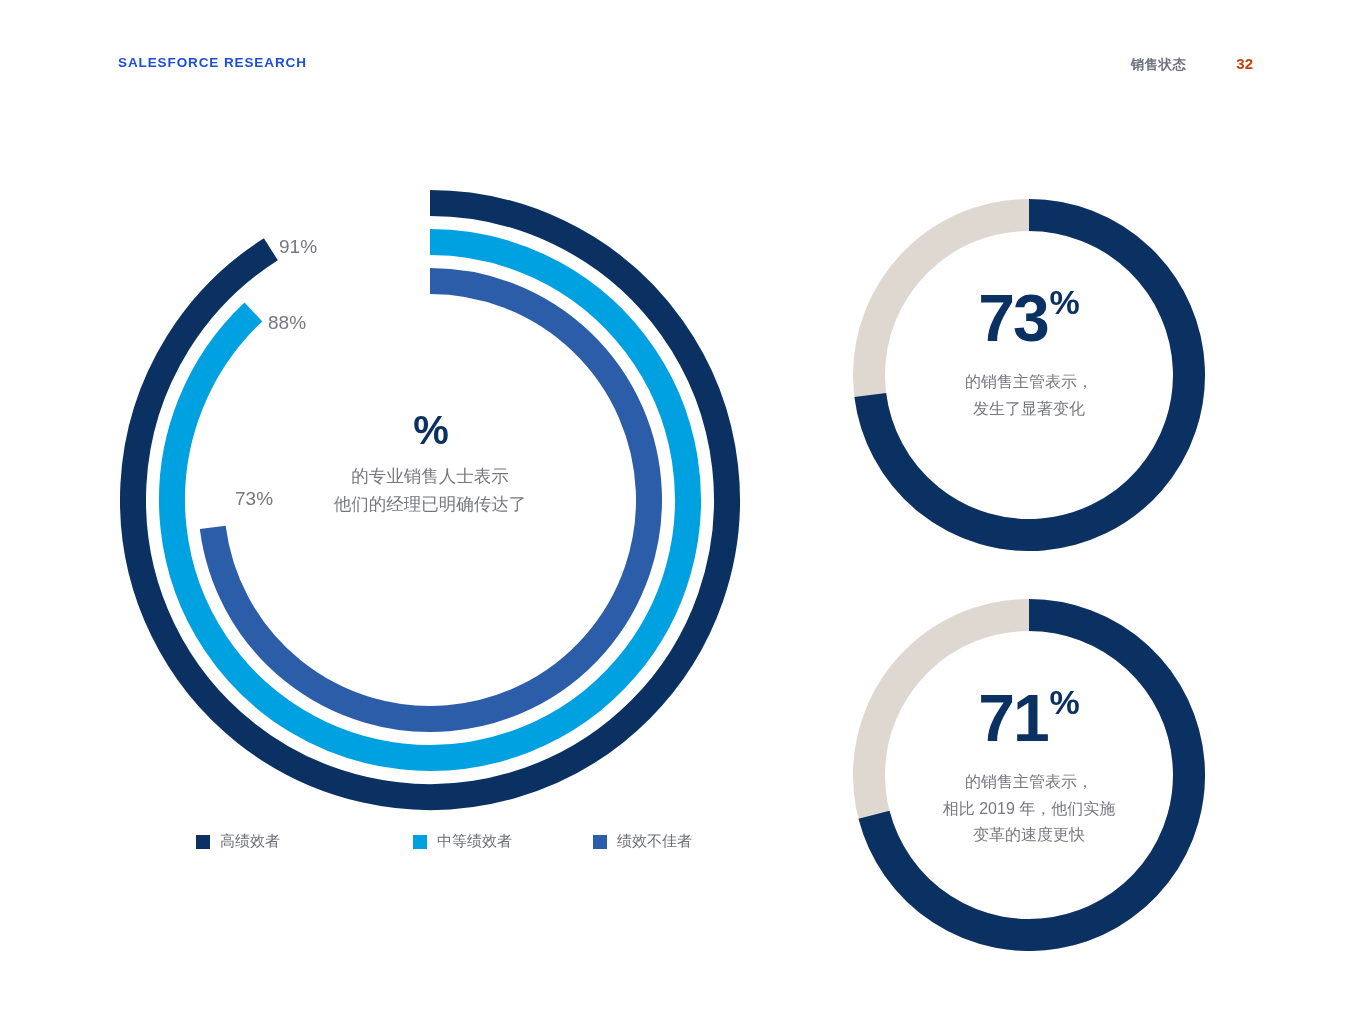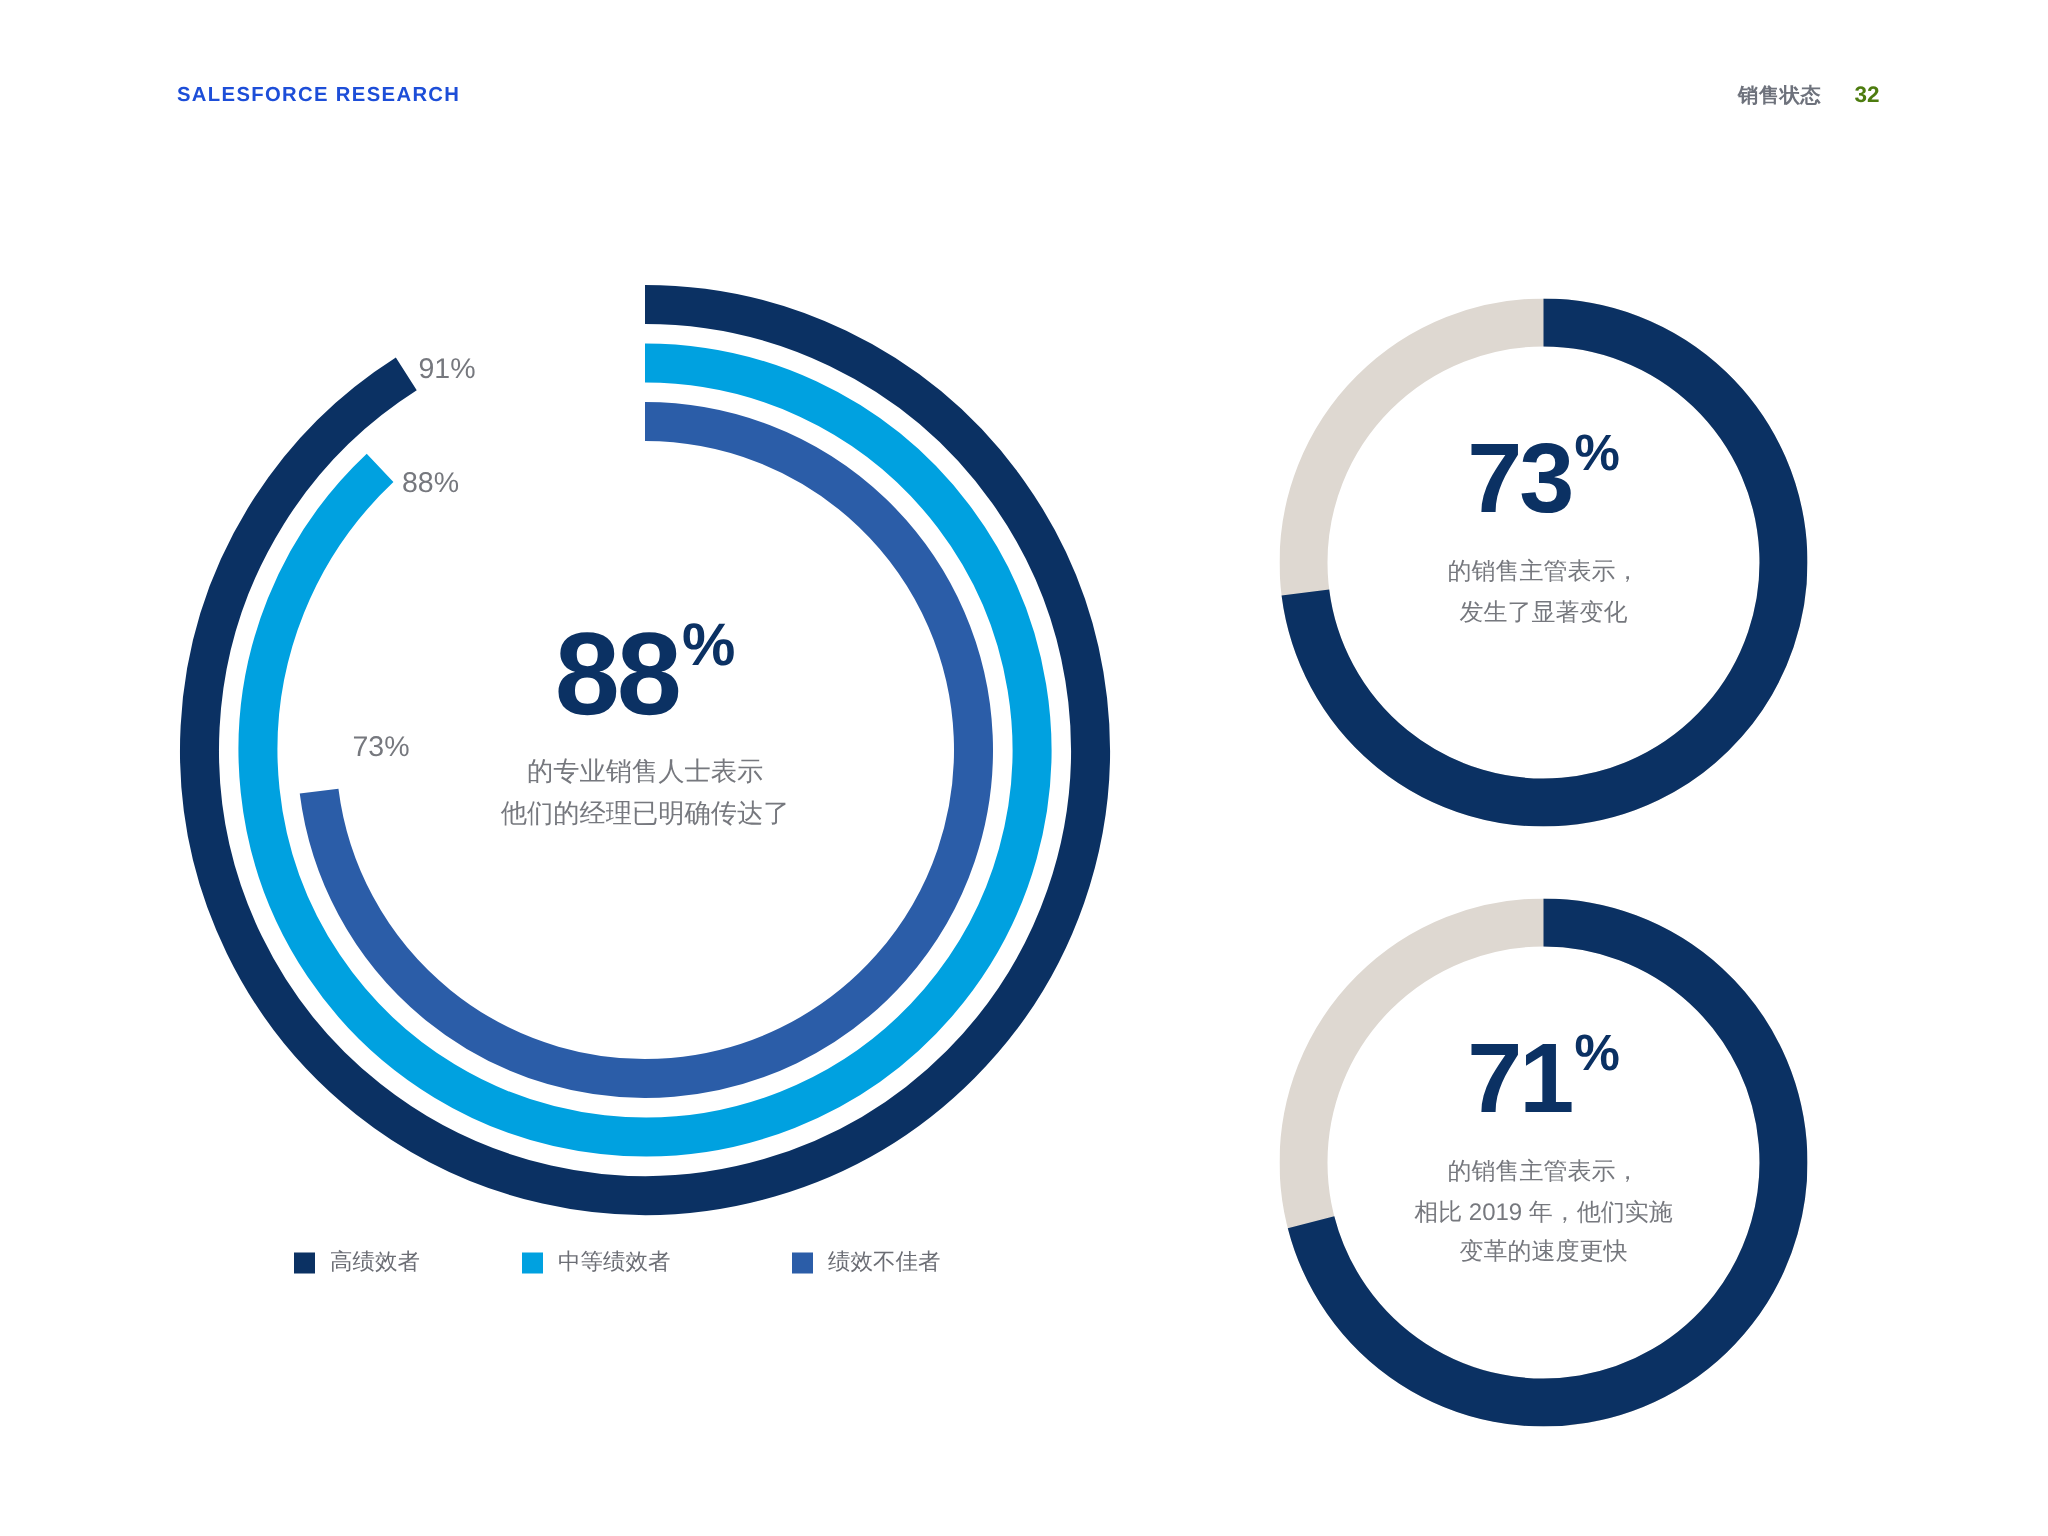--- a/index.html
+++ b/index.html
@@ -44,21 +44,22 @@
   }
   .header-section {
     font-size: 13.5px;
     font-weight: bold;
     color: #6e727c;
     letter-spacing: 0.4px;
   }
   .header-page-number {
     font-size: 15px;
     font-weight: bold;
-    color: #4d7c0f;
+    color: #c2410c;
+    margin-left: 28px;
   }
 
   
   #multi-ring-chart {
     position: absolute;
     left: 110px;
     top: 180px;
     width: 640px;
     height: 640px;
   }
@@ -114,21 +115,21 @@
     left: 196px;
     top: 832px;
     width: 540px;
     display: flex;
   }
   .legend-item {
     display: flex;
     align-items: center;
     gap: 10px;
   }
-  .legend-item.li-0 { width: 152px; }
+  .legend-item.li-0 { width: 217px; }
   .legend-item.li-1 { width: 180px; }
   .legend-swatch {
     width: 14px;
     height: 14px;
     flex: none;
   }
   .legend-label {
     font-size: 15px;
     color: #6b6d74;
     white-space: nowrap;
@@ -185,21 +186,20 @@
       <path id="arc-inner" fill="none" stroke-width="26" stroke-linecap="butt" d="M 320 101 A 219 219 0 1 1 102.72688041212936 347.4479781505827" stroke="#2b5da8"></path>
     </g>
   </svg>
 
   <div class="ring-callout c-outer">91%</div>
   <div class="ring-callout c-mid">88%</div>
   <div class="ring-callout c-inner">73%</div>
 
   <div class="ring-center-block">
     <div class="big-stat">
-      <span class="num">88</span>
       <span class="pct">%</span>
     </div>
     <div class="stat-caption">
       <div>的专业销售人士表示</div>
       <div>他们的经理已明确传达了</div>
     </div>
   </div>
 </div>
 
 <div id="chart-legend">

